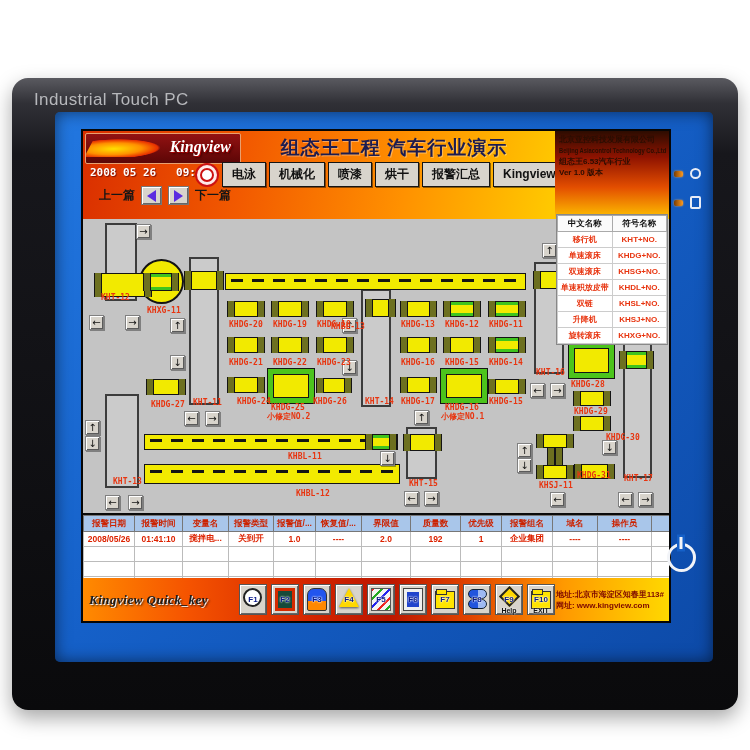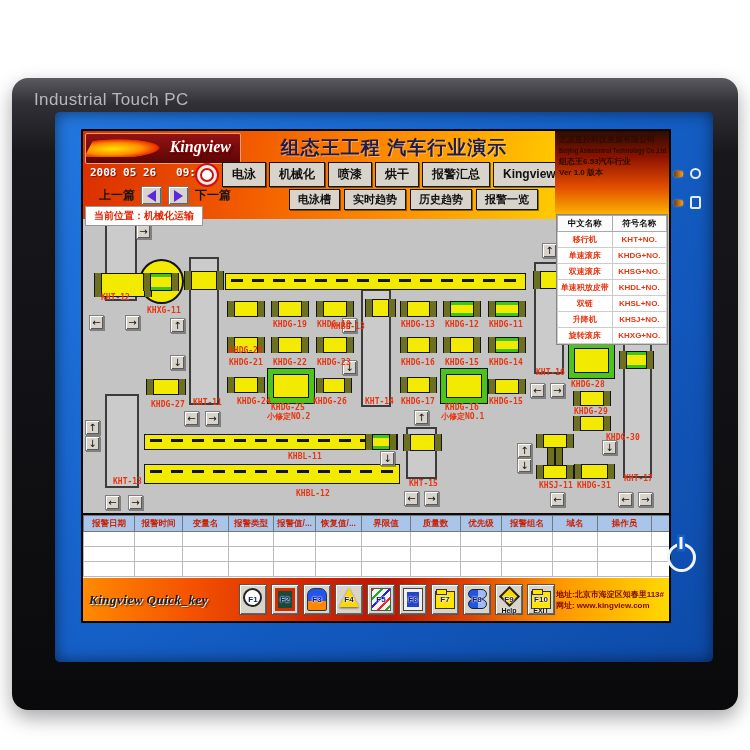--- a/index.html
+++ b/index.html
@@ -145,35 +145,28 @@
         <div class="title">组态王工程 汽车行业演示</div>
         <div class="menur1">
           <span class="seal"></span>
         <button class="hbtn">电泳</button>
             <button class="hbtn">机械化</button>
             <button class="hbtn">喷漆</button>
             <button class="hbtn">烘干</button>
             <button class="hbtn">报警汇总</button>
             <button class="hbtn">Kingview技术</button>
           </div>
-        <div class="menur2">
-            <button class="hbtn sm">电泳槽</button>
-            <button class="hbtn sm">实时趋势</button>
-            <button class="hbtn sm">历史趋势</button>
-            <button class="hbtn sm">报警一览</button>
-          </div>
         <div class="company">
             <div class="cline">北京亚控科技发展有限公司</div>
             <div class="cline">Beijing Asiacontrol Technology Co.,Ltd</div>
             <div class="cline">组态王6.53汽车行业</div>
             <div class="cline">Ver 1.0 版本</div>
           </div>
       </div>
 
-      <div class="poslabel">当前位置：机械化运输</div>
 
       <div class="diagram">
           <div class="el track" style="left: 22px; top: 4px; width: 32px; height: 78px;"></div>
           <div class="el track" style="left: 106px; top: 38px; width: 30px; height: 148px;"></div>
           <div class="el track" style="left: 278px; top: 70px; width: 30px; height: 118px;"></div>
           <div class="el track" style="left: 451px; top: 43px; width: 30px; height: 112px;"></div>
           <div class="el track" style="left: 22px; top: 175px; width: 34px; height: 94px;"></div>
           <div class="el track" style="left: 323px; top: 208px; width: 31px; height: 52px;"></div>
           <div class="el track" style="left: 540px; top: 122px; width: 29px; height: 137px;"></div>
           <div class="el belt" style="left: 142px; top: 54px; width: 301px; height: 17px;"></div>
@@ -210,21 +203,21 @@
           <div class="el block" style="left: 490px; top: 172px; width: 38px; height: 15px;"></div>
           <div class="el block" style="left: 490px; top: 197px; width: 38px; height: 15px;"></div>
           <div class="el block" style="left: 491px; top: 245px; width: 41px; height: 15px;"></div>
           <div class="el block g" style="left: 536px; top: 132px; width: 35px; height: 18px;"></div>
           <div class="el block" style="left: 453px; top: 215px; width: 38px; height: 14px;"></div>
           <div class="el block" style="left: 464px; top: 229px; width: 16px; height: 17px;"></div>
           <div class="el block" style="left: 453px; top: 246px; width: 38px; height: 14px;"></div>
           <div class="el dlabel" style="left: 18px; top: 74px;">KHT-12</div>
           <div class="el dlabel" style="left: 64px; top: 87px;">KHXG-11</div>
           <div class="el dlabel" style="left: 248px; top: 71px; margin-top: 32px;">KHBL-13</div>
-          <div class="el dlabel" style="left: 146px; top: 101px; margin-top: 26px;">KHDG-20</div>
+          <div class="el dlabel" style="left: 146px; top: 101px;">KHDG-20</div>
           <div class="el dlabel" style="left: 190px; top: 101px;">KHDG-19</div>
           <div class="el dlabel" style="left: 234px; top: 101px;">KHDG-18</div>
           <div class="el dlabel" style="left: 318px; top: 101px;">KHDG-13</div>
           <div class="el dlabel" style="left: 362px; top: 101px;">KHDG-12</div>
           <div class="el dlabel" style="left: 406px; top: 101px;">KHDG-11</div>
           <div class="el dlabel" style="left: 146px; top: 139px;">KHDG-21</div>
           <div class="el dlabel" style="left: 190px; top: 139px;">KHDG-22</div>
           <div class="el dlabel" style="left: 234px; top: 139px;">KHDG-23</div>
           <div class="el dlabel" style="left: 318px; top: 139px;">KHDG-16</div>
           <div class="el dlabel" style="left: 362px; top: 139px;">KHDG-15</div>
@@ -239,21 +232,21 @@
           <div class="el dlabel" style="left: 406px; top: 178px;">KHDG-15</div>
           <div class="el dlabel" style="left: 110px; top: 179px;">KHT-11</div>
           <div class="el dlabel" style="left: 282px; top: 178px;">KHT-14</div>
           <div class="el dlabel" style="left: 453px; top: 149px; text-align: center;">KHT-16</div>
           <div class="el dlabel" style="left: 68px; top: 181px;">KHDG-27</div>
           <div class="el dlabel" style="left: 30px; top: 258px;">KHT-13</div>
           <div class="el dlabel" style="left: 165px; top: 233px; padding-left: 40px;">KHBL-11</div>
           <div class="el dlabel" style="left: 165px; top: 270px; margin-left: 48px;">KHBL-12</div>
           <div class="el dlabel" style="left: 326px; top: 260px;">KHT-15</div>
           <div class="el dlabel" style="left: 456px; top: 262px;">KHSJ-11</div>
-          <div class="el dlabel" style="left: 494px; top: 262px;">KHDG-31</div>
+          <div class="el dlabel" style="left: 494px; top: 252px;">KHDG-31</div>
           <div class="el dlabel" style="left: 491px; top: 188px;">KHDG-29</div>
           <div class="el dlabel" style="left: 491px; top: 214px; padding-left: 32px;">KHDG-30</div>
           <div class="el dlabel" style="left: 488px; top: 161px;">KHDG-28</div>
           <div class="el dlabel" style="left: 541px; top: 255px;">KHT-17</div>
           <button class="el abtn" style="left: 53px; top: 5px;">→</button>
           <button class="el abtn" style="left: 6px; top: 96px;">←</button>
           <button class="el abtn" style="left: 42px; top: 96px;">→</button>
           <button class="el abtn" style="left: 87px; top: 99px;">↑</button>
           <button class="el abtn" style="left: 87px; top: 136px;">↓</button>
           <button class="el abtn" style="left: 259px; top: 99px;">↑</button>
@@ -349,20 +342,35 @@
                 <th>质量数</th>
                 <th>优先级</th>
                 <th>报警组名</th>
                 <th>域名</th>
                 <th>操作员</th>
                 <th></th>
               </tr>
             </thead>
           <tbody>
               <tr>
+                <td>2008/05/26</td>
+                <td>01:41:10</td>
+                <td>搅拌电...</td>
+                <td>关到开</td>
+                <td>1.0</td>
+                <td>----</td>
+                <td>2.0</td>
+                <td>192</td>
+                <td>1</td>
+                <td>企业集团</td>
+                <td>----</td>
+                <td>----</td>
+                <td>&nbsp;</td>
+              </tr>
+              <tr>
                 <td>&nbsp;</td>
                 <td>&nbsp;</td>
                 <td>&nbsp;</td>
                 <td>&nbsp;</td>
                 <td>&nbsp;</td>
                 <td>&nbsp;</td>
                 <td>&nbsp;</td>
                 <td>&nbsp;</td>
                 <td>&nbsp;</td>
                 <td>&nbsp;</td>

